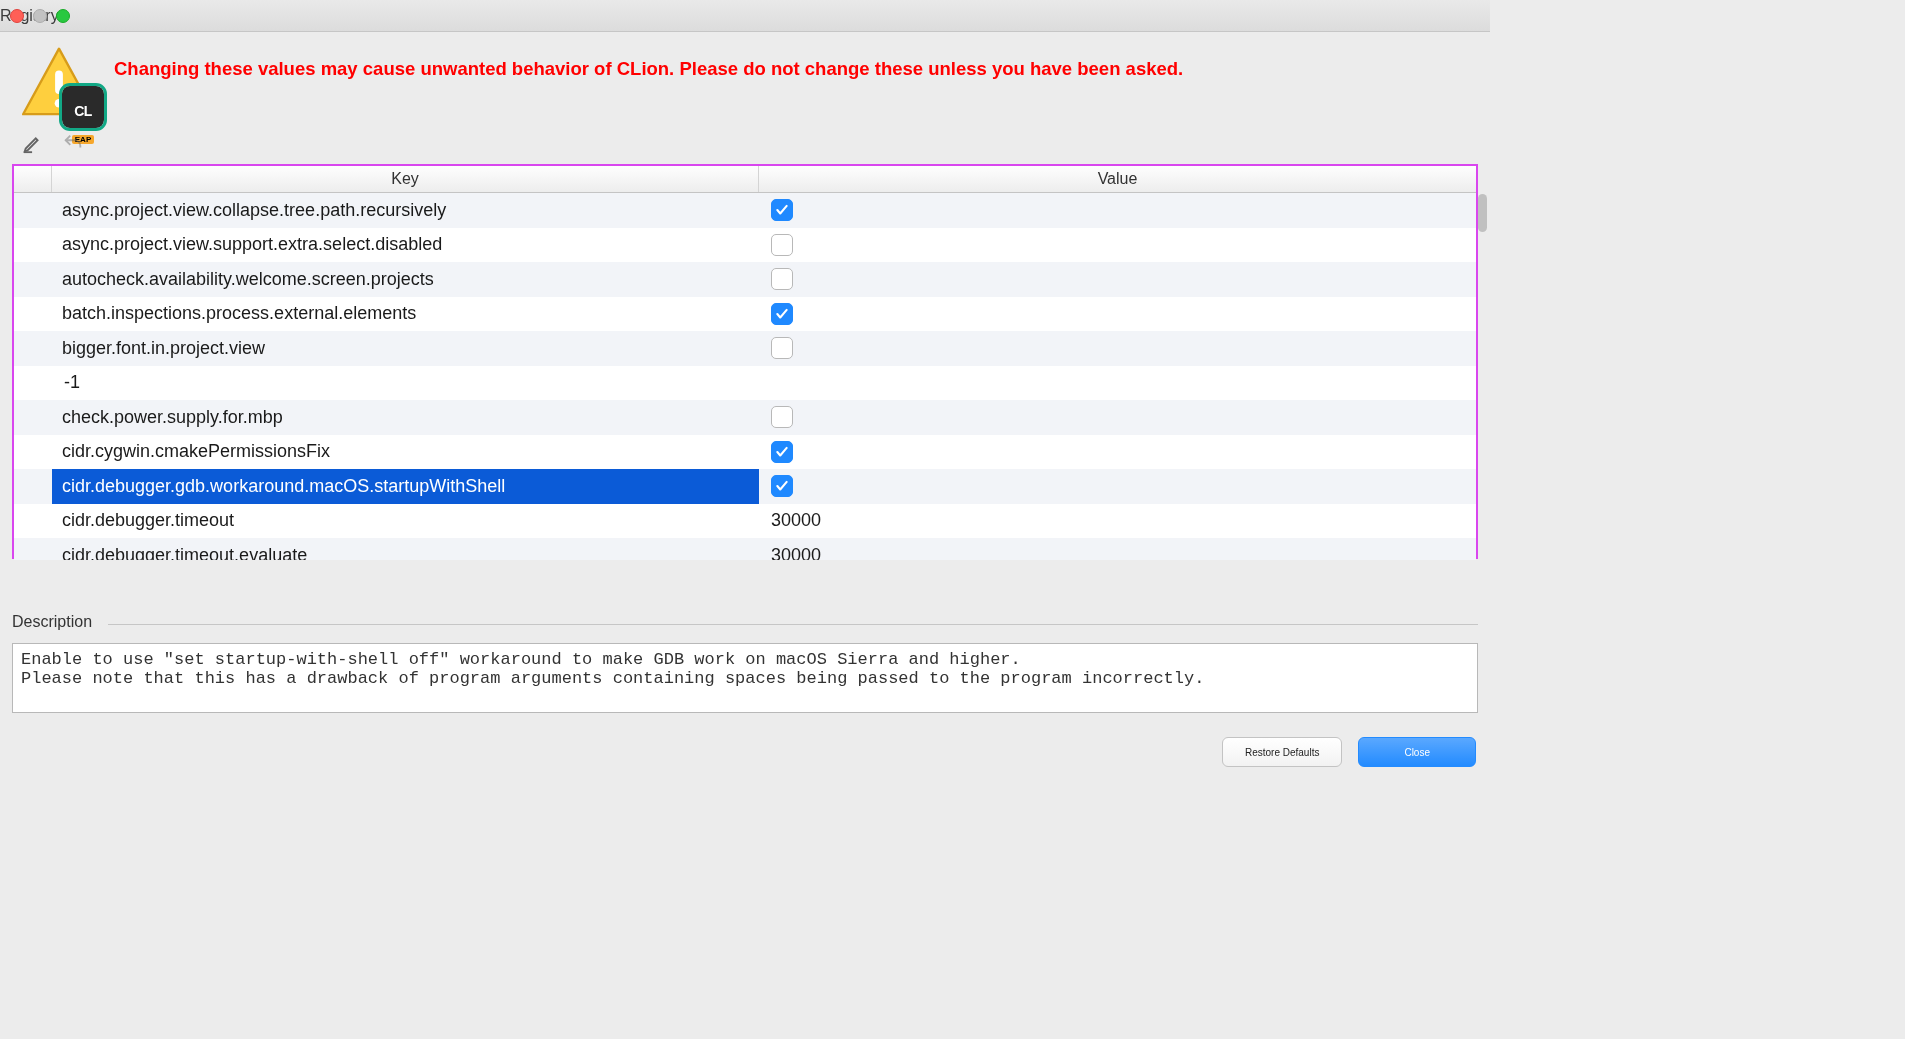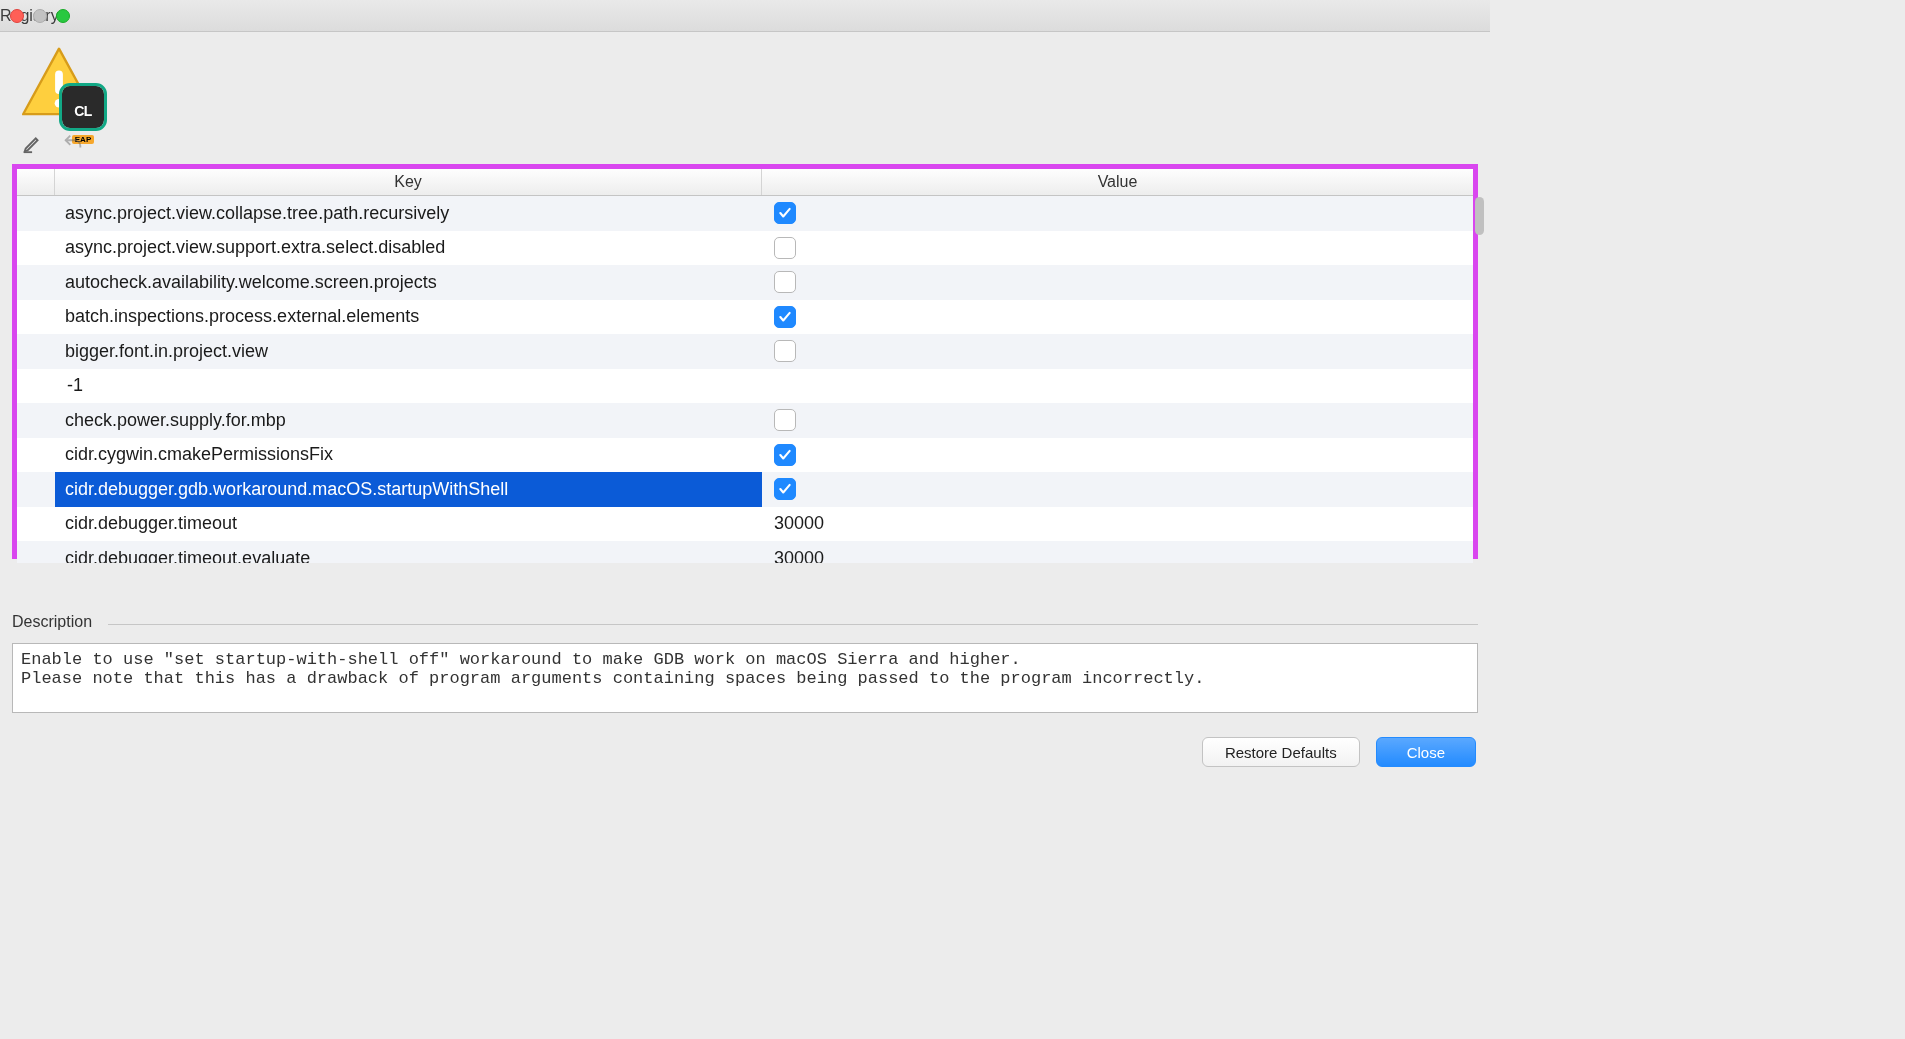--- a/index.html
+++ b/index.html
@@ -68,21 +68,21 @@
     .toolbar {
       display: flex;
       gap: 18px;
       padding: 4px 22px 6px 22px;
     }
     .tool-icon { width: 22px; height: 22px; color: #646464; display: flex; align-items: center; justify-content: center; }
     .tool-icon.disabled { opacity: 0.45; }
     .table-wrap {
       margin: 4px 12px 0 12px;
       background: #fff;
-      border: 5px solid #d946ef;
+      border: 2px solid #d946ef;
       height: 395px;
       position: relative;
     }
     .thead {
       display: flex;
       background: linear-gradient(#fefefe, #ededed);
       border-bottom: 1px solid #c4c4c4;
       height: 27px;
       font-size: 16px;
       color: #323232;
@@ -159,30 +159,30 @@
       justify-content: flex-end;
       gap: 16px;
       padding: 20px 14px 10px 14px;
     }
     .btn {
       height: 30px;
       padding: 0 22px;
       border: 1px solid #c3c3c3;
       border-radius: 6px;
       background: linear-gradient(#ffffff, #f2f2f2);
-      font-size: 15px;
+      font-size: 10px;
       color: #222;
       display: flex; align-items: center; justify-content: center;
       cursor: default;
     }
     .btn.primary {
       background: linear-gradient(#5aa8ff, #238bff);
       border-color: #238bff;
       color: #fff;
-      padding: 0 30px;
+      padding: 0 45px;
     }
   </style>
 </head>
 <body>
 
 <div class="window">
 
   <div class="titlebar">
     <div class="traffic-lights">
       <div class="traffic-light tl-close"></div>
@@ -197,20 +197,21 @@
       <svg viewBox="0 0 100 100">
         <polygon points="50,6 96,90 4,90" fill="#fecf3e" stroke="#d79c1a" stroke-width="3" stroke-linejoin="round"></polygon>
         <rect x="45" y="34" width="10" height="30" rx="5" fill="#fff"></rect>
         <circle cx="50" cy="76" r="5.5" fill="#fff"></circle>
       </svg>
       <div class="app-badge">
         <span class="cl">CL</span>
         <span class="eap">EAP</span>
       </div>
     </div>
+    <div class="warn-text">Changing these values may cause unwanted behavior of CLion. Please do not change these unless you have been asked.</div>
   </div>
 
   <div class="toolbar">
     <div class="tool-icon">
       <svg viewBox="0 0 24 24" width="22" height="22" fill="none" stroke="currentColor" stroke-width="2">
         <path d="M3 21l3-1 11-11-2-2L4 18l-1 3z"></path>
         <path d="M2 22h9"></path>
       </svg>
     </div>
     <div class="tool-icon disabled">

